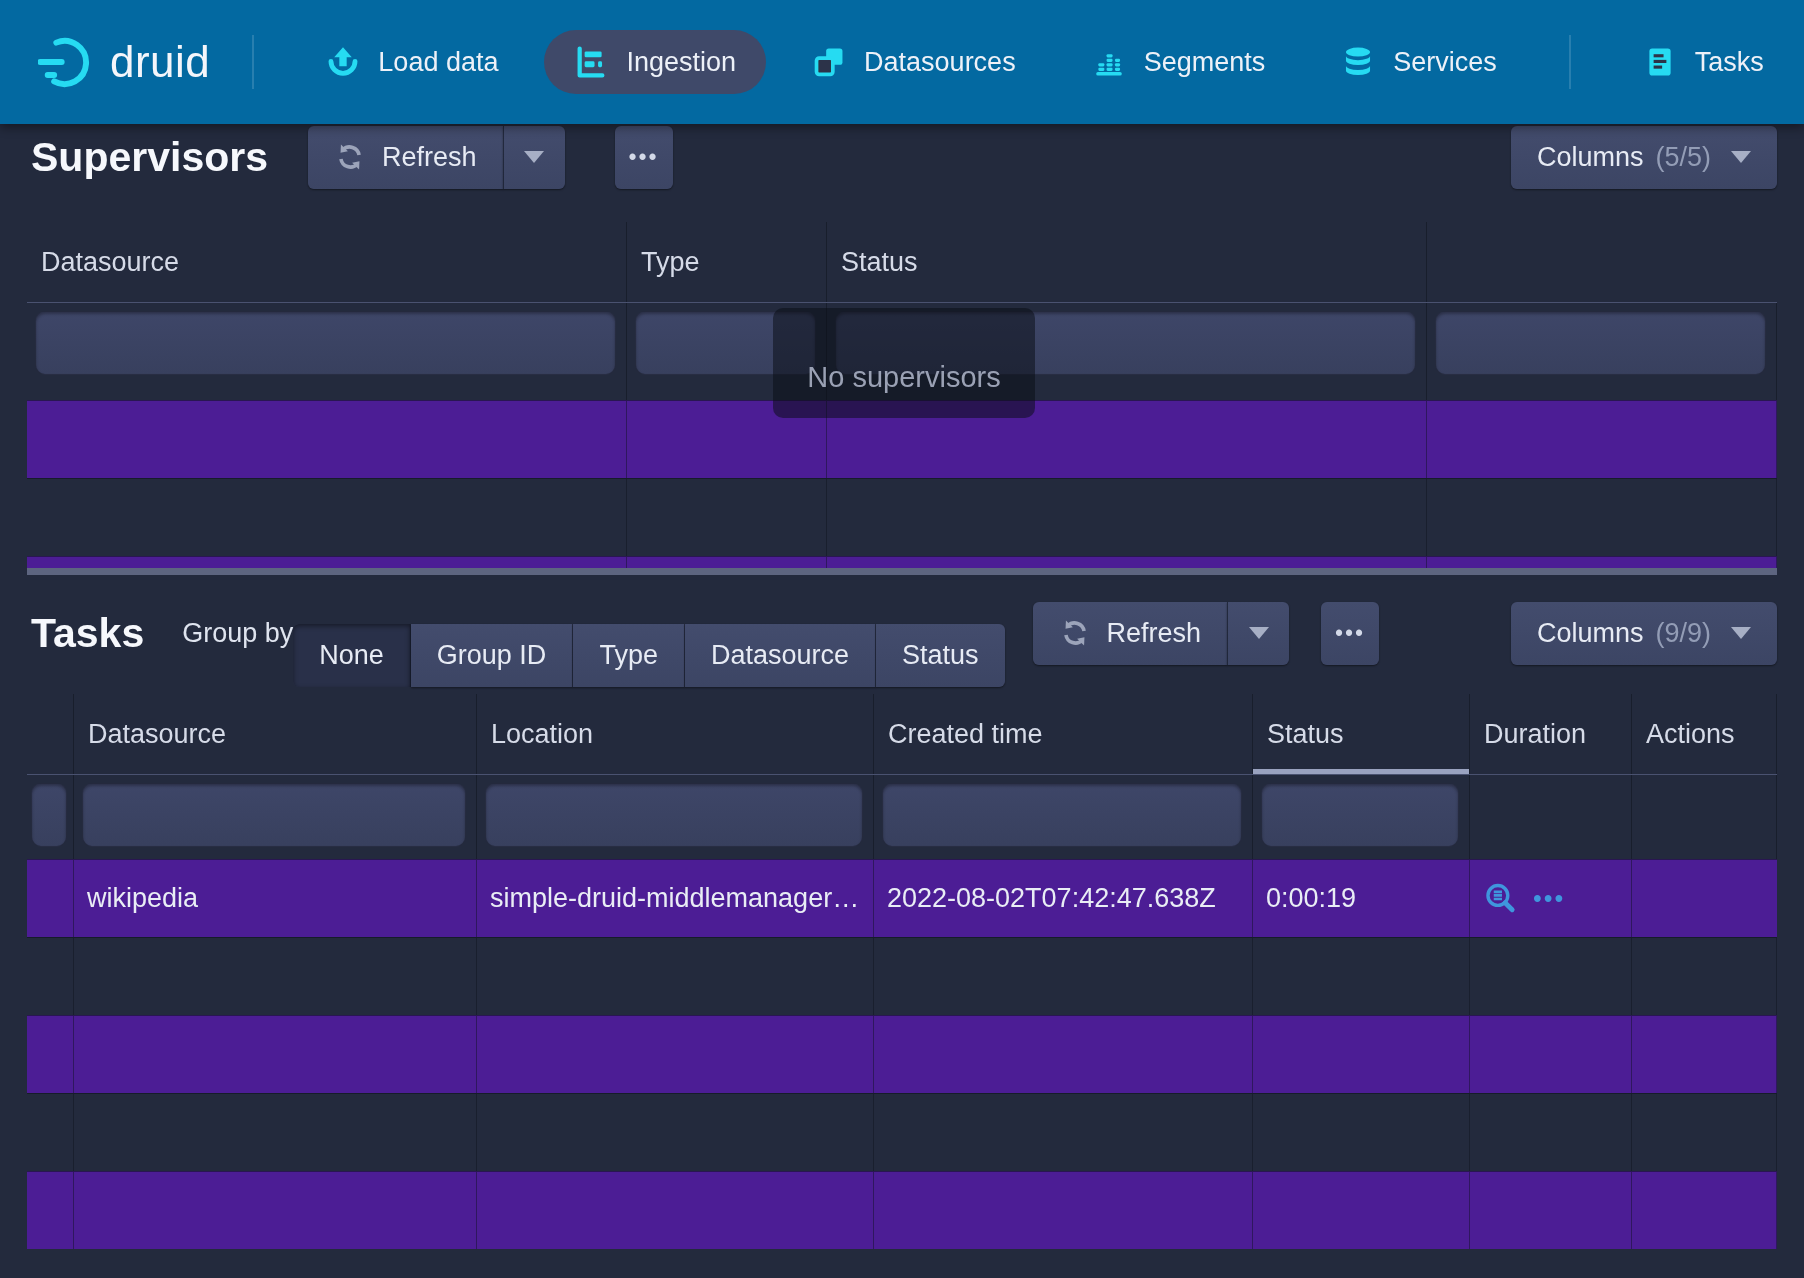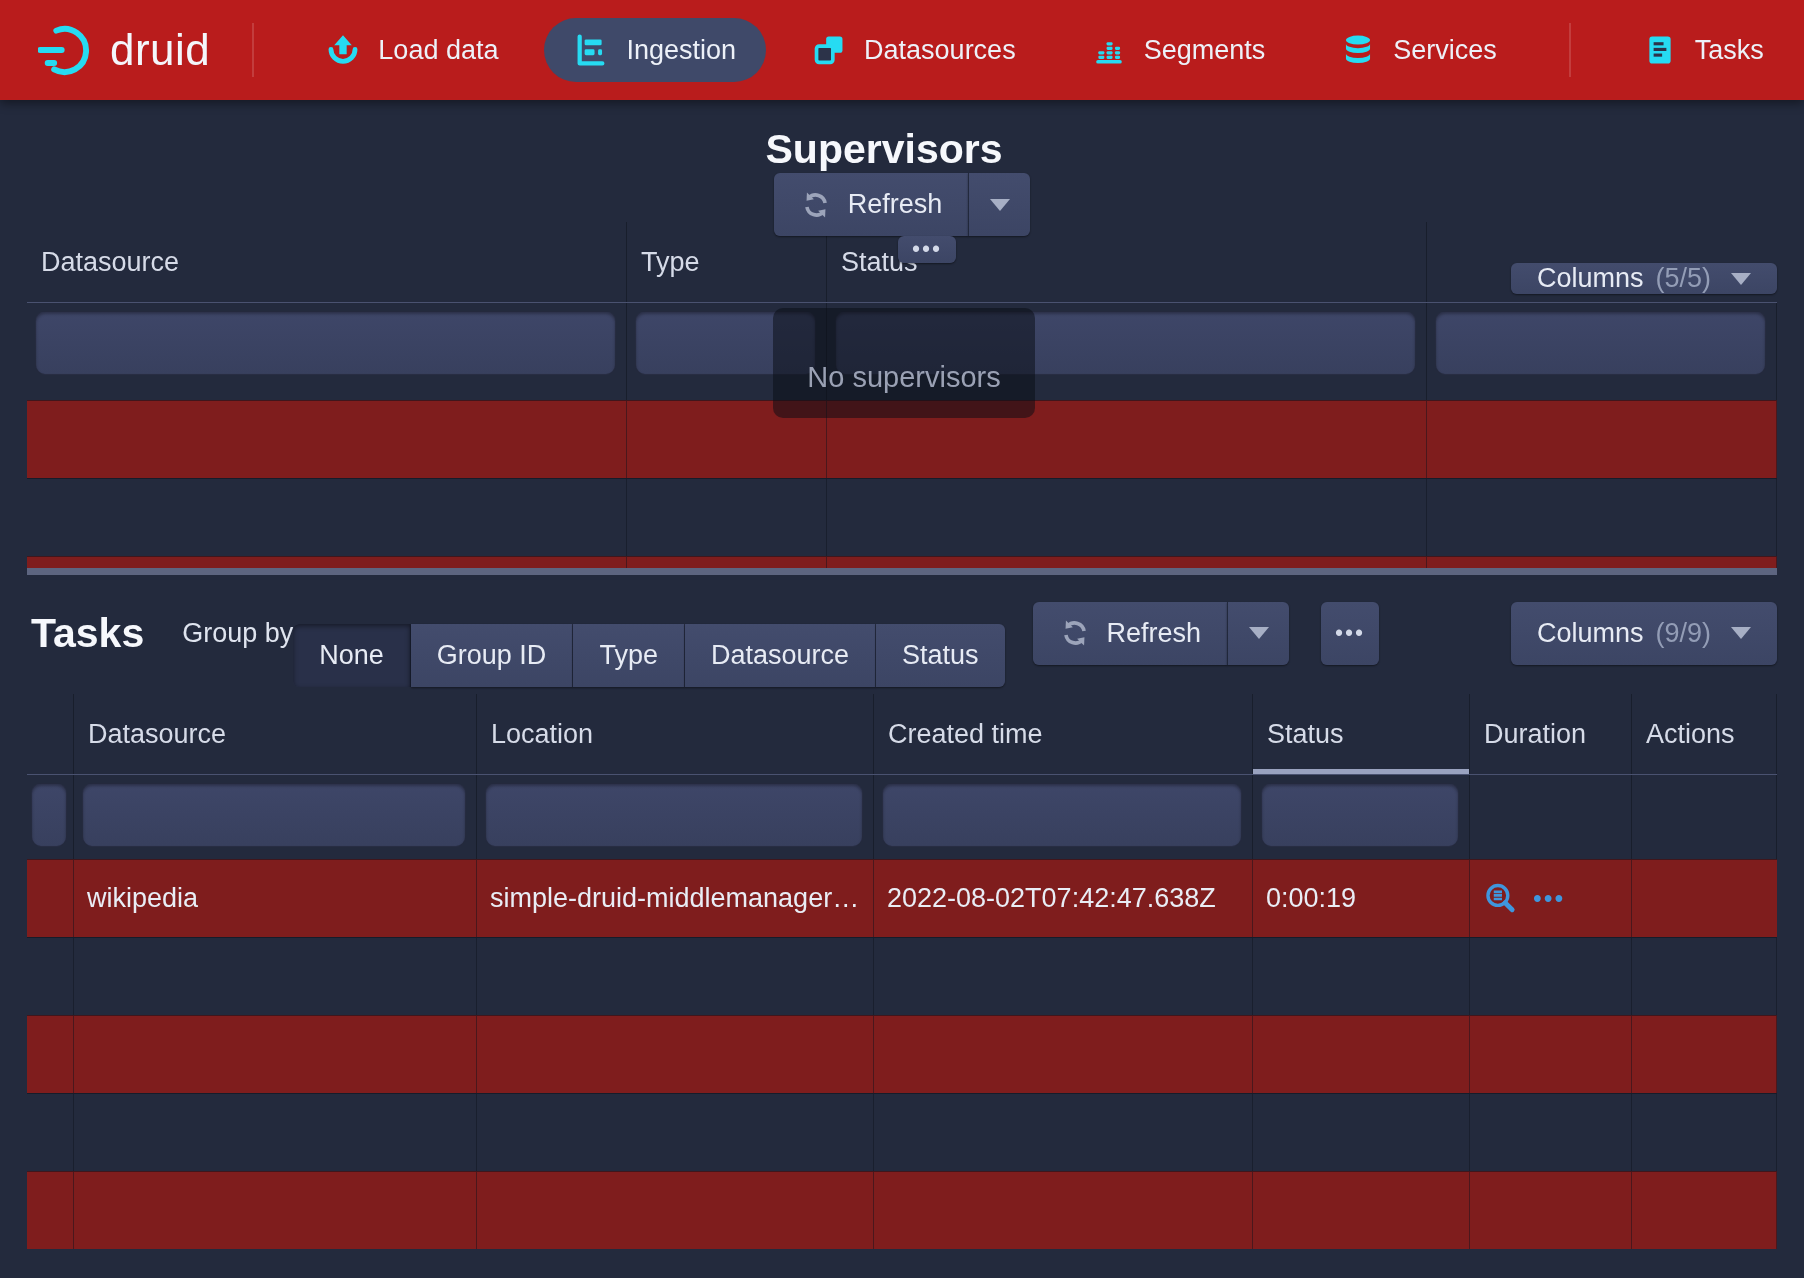--- a/index.html
+++ b/index.html
@@ -7,22 +7,22 @@
   body {
     position: relative;
     background: #232A3D;
     font-family: "Liberation Sans", sans-serif;
     overflow: hidden;
     color: #E9EDF5;
   }
 
   
   .nav {
-    position:absolute; top:0; left:0; width:1804px; height:100px;
-    background:#b91c1c;
+    position:absolute; top:0; left:0; width:1804px; height:124px;
+    background:#0369a1;
     box-shadow: 0 3px 10px rgba(0,0,0,0.45);
     display:flex; align-items:center;
     padding-left:38px;
     z-index:20;
   }
   .logo { display:flex; align-items:center; gap:16px; }
   .logo-word { font-size:44px; color:#F4F6FB; font-weight:500; letter-spacing:0.5px; }
   .nav-divider { width:2px; height:54px; background:rgba(255,255,255,0.15); margin:0 42px; }
   .nav-items { display:flex; align-items:center; gap:16px; }
   .nav-item {
@@ -50,21 +50,21 @@
     width:0; height:0;
     border-left:10px solid transparent; border-right:10px solid transparent;
     border-top:12px solid #A7AFC5;
   }
   .btn-more { width:58px; padding:0; font-size:23px; letter-spacing:2px; color:#D3D9E8; }
   .columns-count { color:#939DB6; margin-left:12px; }
   .columns-caret { margin-left:20px; }
   .refresh-svg { width:32px; height:32px; margin-right:16px; }
 
   
-  .sup-toolbar { position:absolute; top:126px; left:27px; right:27px; height:62px; display:flex; align-items:center; z-index:10;flex-direction:column; }
+  .sup-toolbar { position:absolute; top:126px; left:27px; right:27px; height:62px; display:flex; align-items:center; z-index:10; }
   .section-title { font-size:41px; font-weight:700; color:#F6F8FC; }
   .sup-toolbar .section-title { margin:0 40px 0 4px; }
   .sup-toolbar .btn-more { margin-left:50px; }
   .ml-auto { margin-left:auto; }
 
   .tasks-toolbar { position:absolute; top:602px; left:27px; right:27px; height:62px; display:flex; align-items:center; z-index:10; }
   .tasks-toolbar .section-title { margin:0 38px 0 4px; }
   .group-label { font-size:27px; color:#DFE4EF; }
   .seg-group { display:inline-flex; margin-right:28px;margin-top:44px; }
   .seg { border-radius:0; border-right:1px solid rgba(10,14,24,0.5); }
@@ -96,21 +96,21 @@
   .task-filter-row { height:84px; }
   .filter-input {
     height:64px; width:100%;
     background:linear-gradient(#3E4668, #38405E);
     border:1px solid rgba(0,0,0,0.35);
     border-radius:10px;
     box-shadow:inset 0 2px 3px rgba(0,0,0,0.3);
   }
 
   .row { height:78px; border-top:1px solid rgba(13,17,28,0.55); }
-  .row.light { background:#7f1d1d; }
+  .row.light { background:#4c1d95; }
   .td {
     display:flex; align-items:center;
     padding-left:13px; font-size:27px; color:#E9EDF5;
     border-right:1px solid rgba(13,17,28,0.45);
     white-space:nowrap; overflow:hidden;
   }
 
   .status-dot { width:15px; height:15px; border-radius:50%; background:#56CE10; margin-right:14px; flex:0 0 auto; }
   .actions-cell { gap:16px; }
   .action-dots { color:#3F96DD; font-size:25px; letter-spacing:2px; cursor:pointer; }

